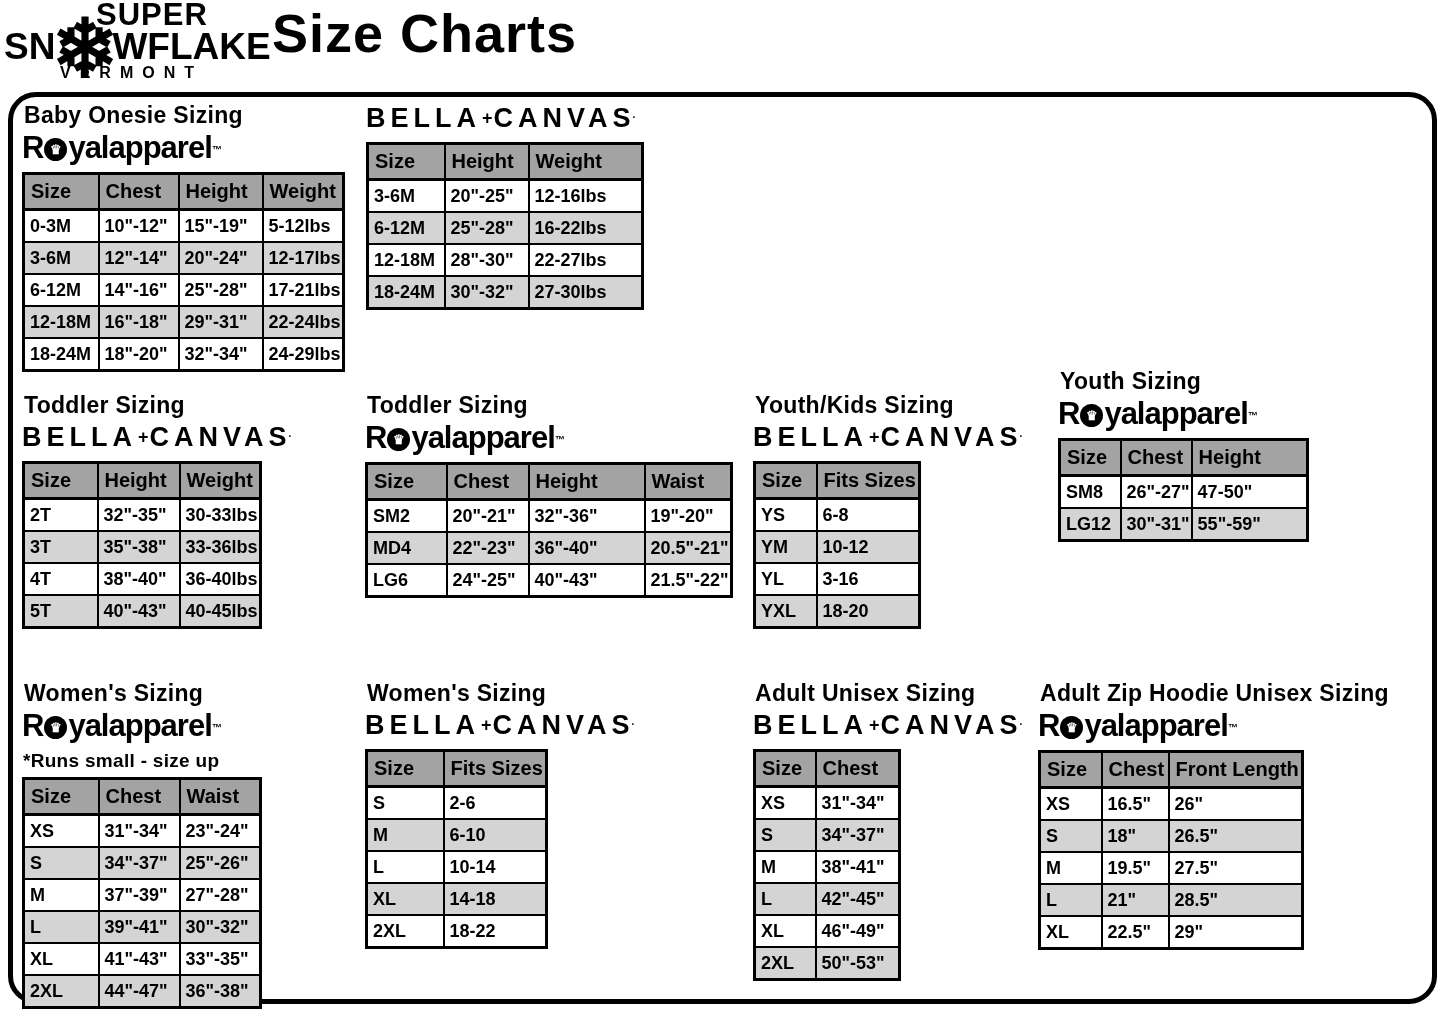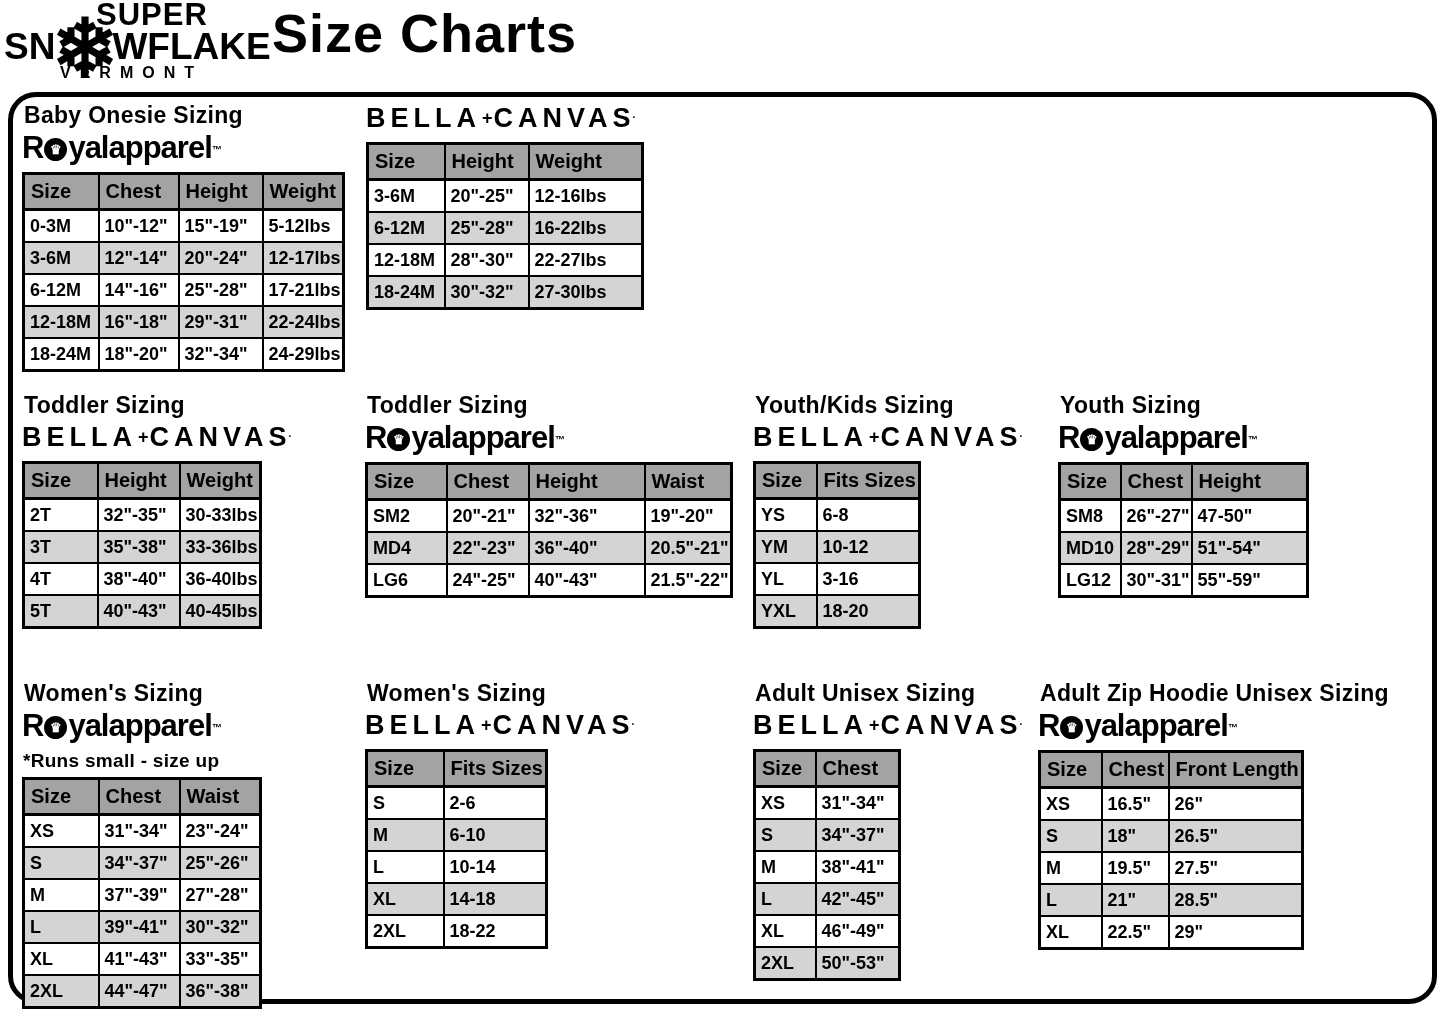--- a/index.html
+++ b/index.html
@@ -28,21 +28,21 @@
     box-sizing:border-box; border:5px solid #000; border-radius:28px;
   }
 
   
   .chart-section { position:absolute; }
   #sec-baby-onesie     { left:22px;   top:102px; }
   #sec-baby-tshirt     { left:366px;  top:102px; }
   #sec-toddler-bc      { left:22px;   top:392px; }
   #sec-toddler-ra      { left:365px;  top:392px; }
   #sec-youth-kids-bc   { left:753px;  top:392px; }
-  #sec-youth-ra        { left:1038px; top:392px;padding-left:20px; }
+  #sec-youth-ra        { left:1038px; top:368px;padding-left:20px; }
   #sec-women-ra        { left:22px;   top:680px; }
   #sec-women-bc        { left:365px;  top:680px; }
   #sec-adult-unisex-bc { left:753px;  top:680px; }
   #sec-adult-zip-ra    { left:1038px; top:680px; }
 
   .section-title {
     font-size:23px; font-weight:bold; letter-spacing:0.3px;
     margin:0 0 3px 2px; line-height:26px; white-space:nowrap;
   }
 
@@ -349,25 +349,20 @@
           <th>Height</th>
         </tr>
       </thead>
       <tbody>
         <tr>
           <td>SM8</td>
           <td>26"-27"</td>
           <td>47-50"</td>
         </tr>
         <tr>
-          <td>MD10</td>
-          <td>28"-29"</td>
-          <td>51"-54"</td>
-        </tr>
-        <tr>
           <td>LG12</td>
           <td>30"-31"</td>
           <td>55"-59"</td>
         </tr>
       </tbody>
     </table>
   </section>
 <section id="sec-women-ra" class="chart-section">
     <div class="section-title">Women's Sizing</div>
     <div class="ra-logo">

